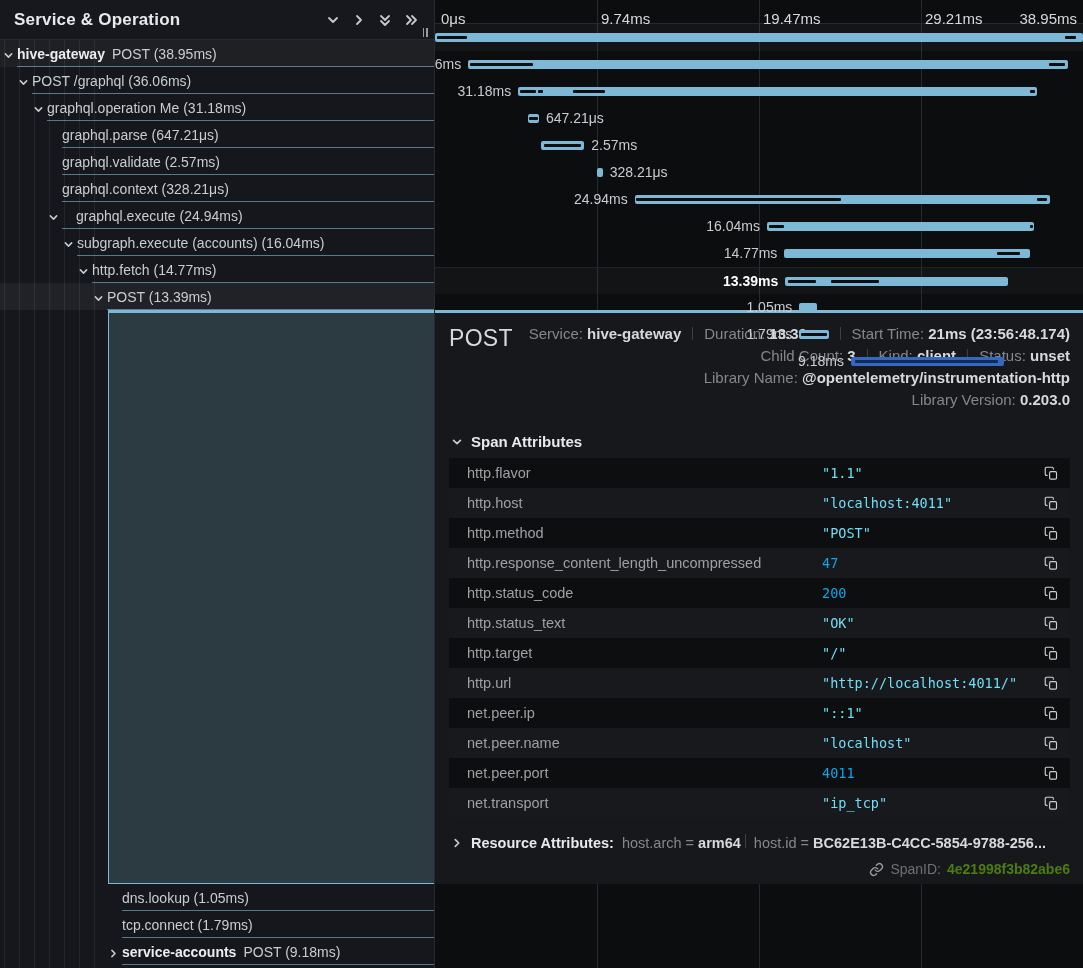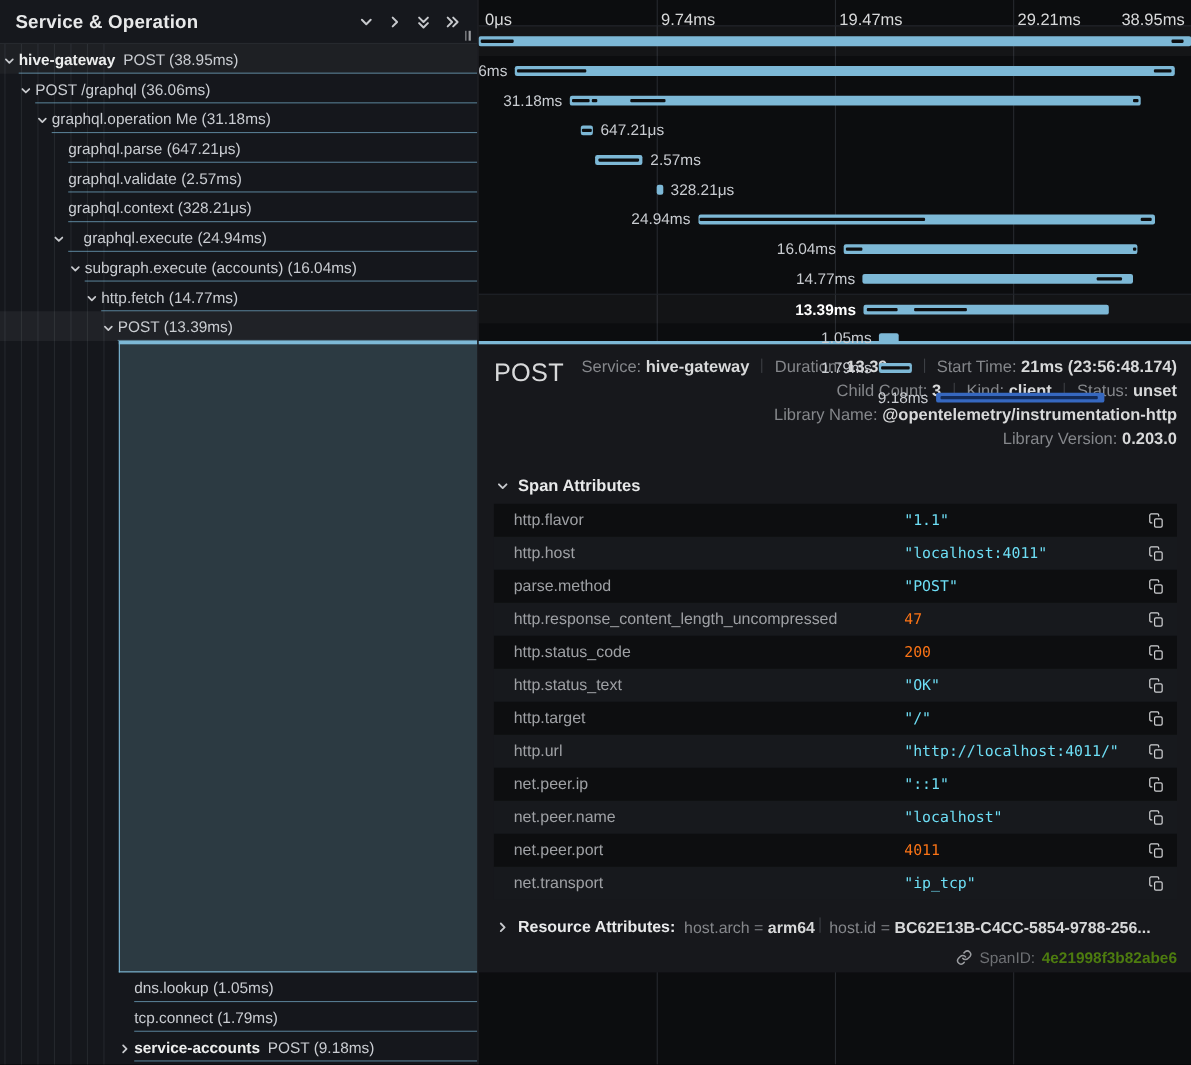--- a/index.html
+++ b/index.html
@@ -67,21 +67,21 @@
              margin:0 0 8px 2px; cursor:pointer; }
   .sec-hdr .chev { color:#c7c9cd; display:flex; }
 
   #attr-table { }
   .attr-row { display:flex; align-items:center; height:30px; padding:0 8px 0 18px; }
   .attr-row:nth-child(odd) { background:#0d0e10; }
   .attr-row:nth-child(even) { background:#17191d; }
   .attr-key { width:355px; color:#9ea0a4; font-size:14.5px; }
   .attr-val { flex:1; font-family:"DejaVu Sans Mono","Liberation Mono",monospace; font-size:13.5px; }
   .attr-val.string { color:#6edff6; }
-  .attr-val.number { color:#f97316; }
+  .attr-val.number { color:#0ea5e9; }
   .copy-btn { width:22px; height:22px; display:flex; align-items:center; justify-content:center;
               color:#d0d1d3; cursor:pointer; }
 
   #res-line { display:flex; align-items:center; gap:8px; margin:16px 0 0 2px; font-size:14.5px; white-space:nowrap; }
   #res-line .rtitle { color:#e8e9ea; font-weight:700; }
   #res-line .rkey { color:#85878b; }
   #res-line .rval { color:#d8d9da; font-weight:700; }
   #res-line .rdiv { display:inline-block; width:1px; height:14px; background:#3c3f44; margin:0 4px; }
 
   #spanid-line { margin-top:10px; text-align:right; font-size:14px; display:flex; justify-content:flex-end;
@@ -360,21 +360,21 @@
             <span class="attr-key">http.host</span>
             <span class="attr-val string">"localhost:4011"</span>
             <span class="copy-btn">
               <svg width="15" height="15" viewBox="0 0 24 24" fill="none" stroke="currentColor" stroke-width="1.8" stroke-linecap="round" stroke-linejoin="round">
                 <rect x="9" y="9" width="11" height="12" rx="2"></rect>
                 <path d="M5 15H4a2 2 0 0 1-2-2V4a2 2 0 0 1 2-2h9a2 2 0 0 1 2 2v1"></path>
               </svg>
             </span>
           </div>
           <div class="attr-row">
-            <span class="attr-key">parse.method</span>
+            <span class="attr-key">http.method</span>
             <span class="attr-val string">"POST"</span>
             <span class="copy-btn">
               <svg width="15" height="15" viewBox="0 0 24 24" fill="none" stroke="currentColor" stroke-width="1.8" stroke-linecap="round" stroke-linejoin="round">
                 <rect x="9" y="9" width="11" height="12" rx="2"></rect>
                 <path d="M5 15H4a2 2 0 0 1-2-2V4a2 2 0 0 1 2-2h9a2 2 0 0 1 2 2v1"></path>
               </svg>
             </span>
           </div>
           <div class="attr-row">
             <span class="attr-key">http.response_content_length_uncompressed</span>

